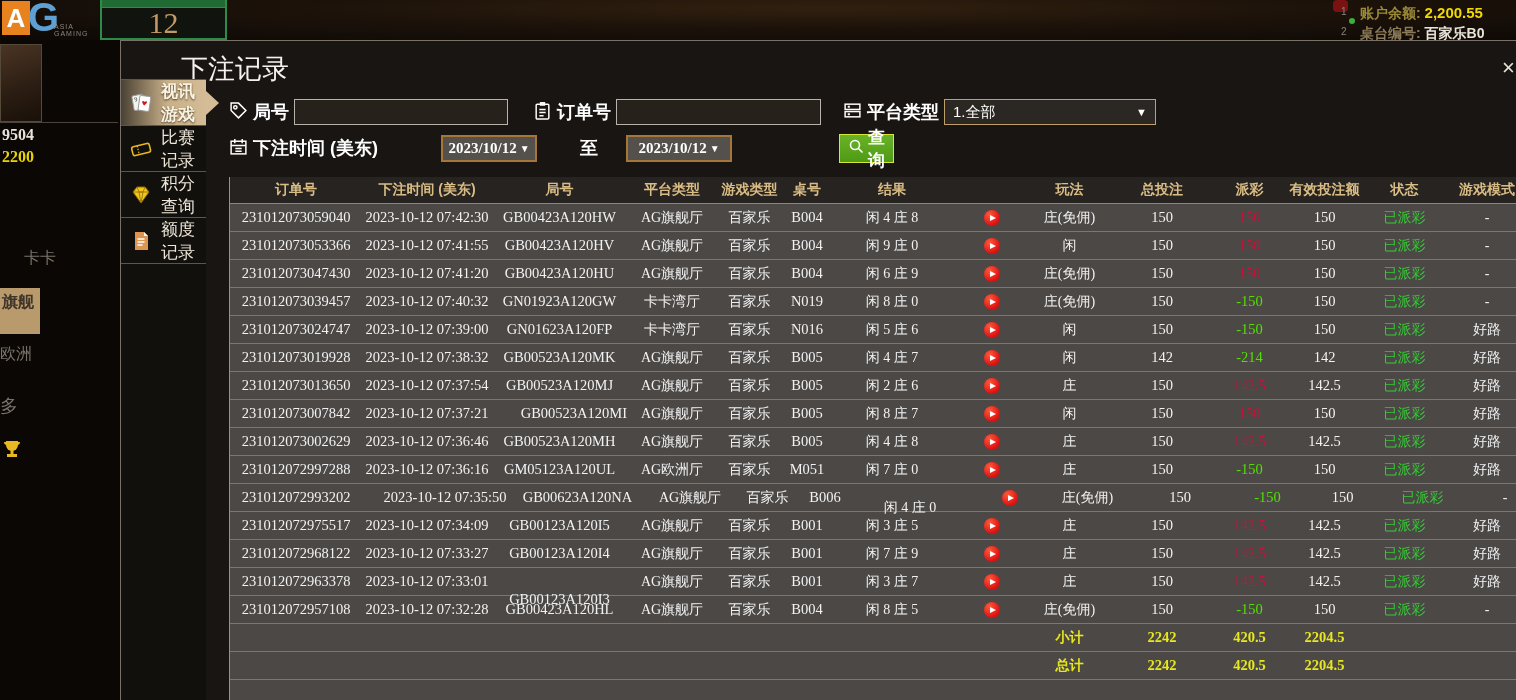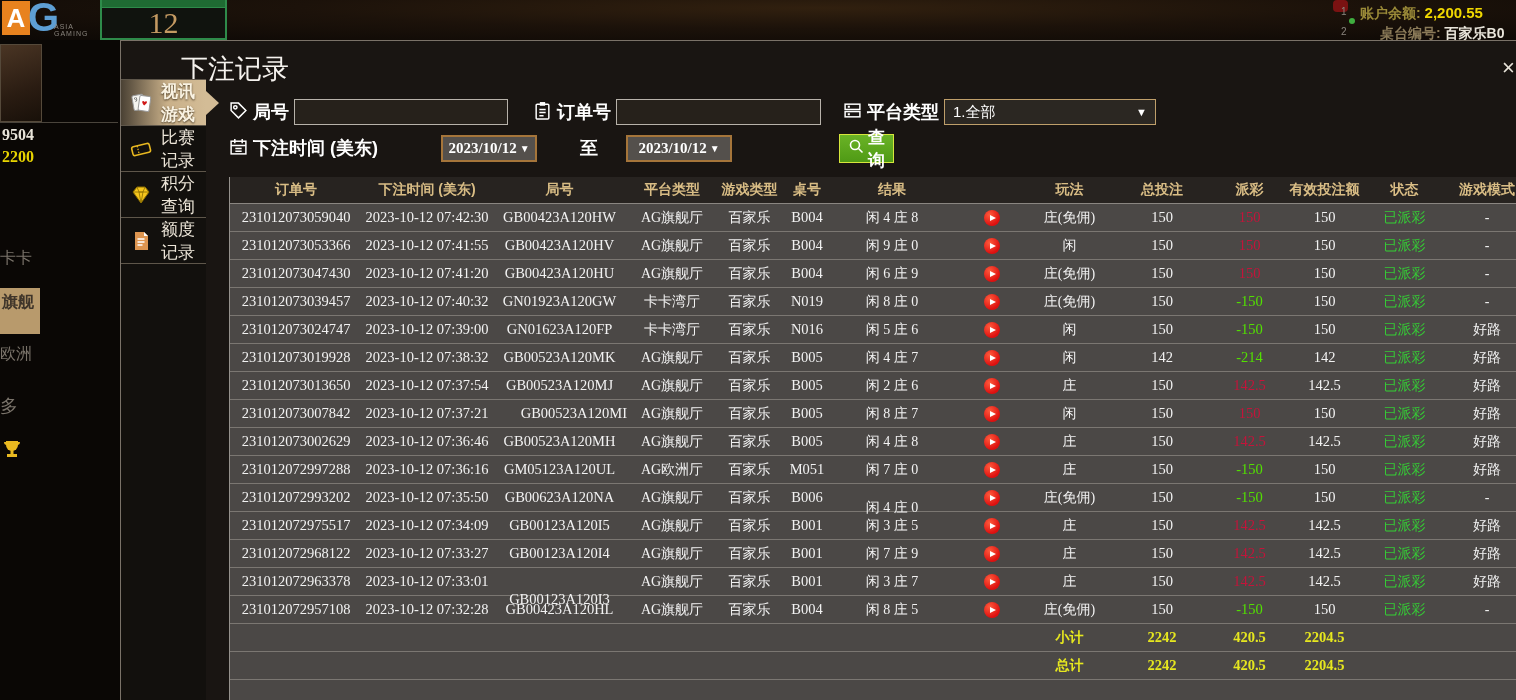--- a/index.html
+++ b/index.html
@@ -16,21 +16,21 @@
   .ag-g{position:absolute;left:26px;top:-6px;color:#5e9fd4;font-weight:bold;font-size:40px;}
   .ag-sub{position:absolute;left:52px;top:22px;font-size:7px;color:#8a857e;letter-spacing:1px;}
   .timer-box{position:absolute;left:100px;top:-6px;width:127px;height:46px;background:#10130e;
     border:2px solid #2e8b4a;}
   .timer-strip{height:12px;background:#1f6b33;border-bottom:1px solid #2e8b4a;}
   .timer-num{text-align:center;font-family:"Liberation Serif",serif;font-weight:normal;
     font-size:30px;color:#c49a62;line-height:30px;}
   .acct{position:absolute;left:1360px;top:4px;font-size:14px;white-space:nowrap;}
   .acct .lbl{color:#9a8a38;font-weight:bold;}
   .acct .val{color:#f0d800;font-weight:bold;font-size:15px;}
-  .acct2{position:absolute;left:1360px;top:25px;font-size:14px;white-space:nowrap;margin-left:20px;}
+  .acct2{position:absolute;left:1360px;top:25px;font-size:14px;white-space:nowrap;}
   .acct2 .lbl{color:#8a7a58;font-weight:bold;}
   .acct2 .val{color:#e8e4da;font-weight:bold;}
   .red-chip{position:absolute;left:1333px;top:0;width:15px;height:12px;border-radius:4px;background:#7a1212;}
   .green-dot{position:absolute;left:1349px;top:18px;width:6px;height:6px;border-radius:50%;background:#3fae3f;}
   .mini-num{position:absolute;color:#8a857e;font-size:10px;}
 
   .bg-left{position:absolute;left:0;top:40px;width:120px;height:660px;background:#0a0705;}
   .portrait{position:absolute;left:0;top:4px;width:42px;height:78px;
     background:linear-gradient(160deg,#4a3524 0%,#2a1c12 60%,#181009 100%);border:1px solid #55493a;}
   .hline{position:absolute;left:0;top:82px;width:118px;height:1px;background:#4a443c;}
@@ -120,21 +120,21 @@
       <span class="lbl">桌台编号:</span>
       <span class="val">百家乐B0</span>
     </div>
   </div>
 
   <div class="bg-left">
     <div class="portrait"></div>
     <div class="hline"></div>
     <div class="num-w">9504</div>
     <div class="num-y">2200</div>
-    <div class="dim-tab" style="top:208px;">卡卡</div>
+    <div class="dim-tab" style="top:208px;padding-left:24px;">卡卡</div>
     <div class="tan-tab">旗舰</div>
     <div class="dim-tab" style="top:304px;">欧洲</div>
     <div class="dim-tab" style="top:354px;font-size:18px;">多</div>
     <div class="trophy">
       <svg width="22" height="22" viewBox="0 0 22 22">
           <path d="M5 3 h12 v4 a6 6 0 0 1 -12 0 z" fill="#e8b820"></path>
           <path d="M3 4 h2 v3 a3 3 0 0 1 -2 -3 z M19 4 h-2 v3 a3 3 0 0 0 2 -3 z" fill="#e8b820"></path>
           <rect x="9.5" y="12" width="3" height="4" fill="#e8b820"></rect>
           <rect x="6" y="16" width="10" height="3" fill="#e8b820"></rect>
         </svg>
@@ -460,21 +460,21 @@
             </span></div>
           <div class="td cn" style="width: 75px;">庄</div>
           <div class="td" style="width: 110px;">150</div>
           <div class="td neg" style="width: 65px;">-150</div>
           <div class="td" style="width: 85px;">150</div>
           <div class="td stat" style="width: 75px;">已派彩</div>
           <div class="td cn" style="width: 90px;">好路</div>
         </div>
         <div class="tr">
           <div class="td" style="width: 132px;">231012072993202</div>
-          <div class="td" style="width: 130px;">2023-10-12 07:35:50</div>
+          <div class="td" style="width: 130px; margin-left: 18px;">2023-10-12 07:35:50</div>
           <div class="td" style="width: 135px;">GB00623A120NA</div>
           <div class="td cn" style="width: 90px;">AG旗舰厅</div>
           <div class="td cn" style="width: 65px;">百家乐</div>
           <div class="td" style="width: 50px;">B006</div>
           <div class="td cn" style="width: 120px; margin-top: 20px;">闲 4 庄 0</div>
           <div class="td" style="width: 80px;"><span class="play-btn">
               <i></i>
             </span></div>
           <div class="td cn" style="width: 75px;">庄(免佣)</div>
           <div class="td" style="width: 110px;">150</div>

